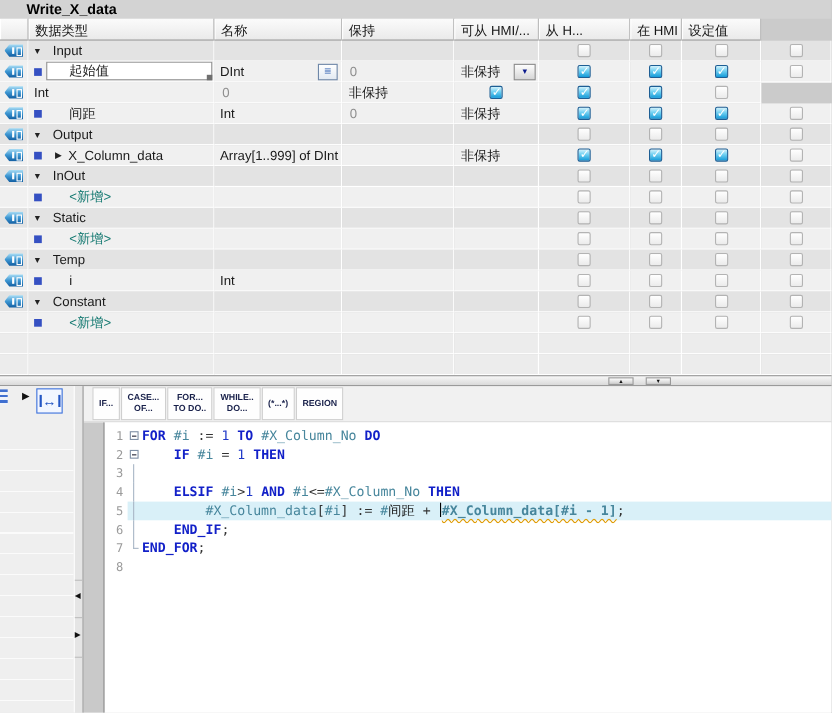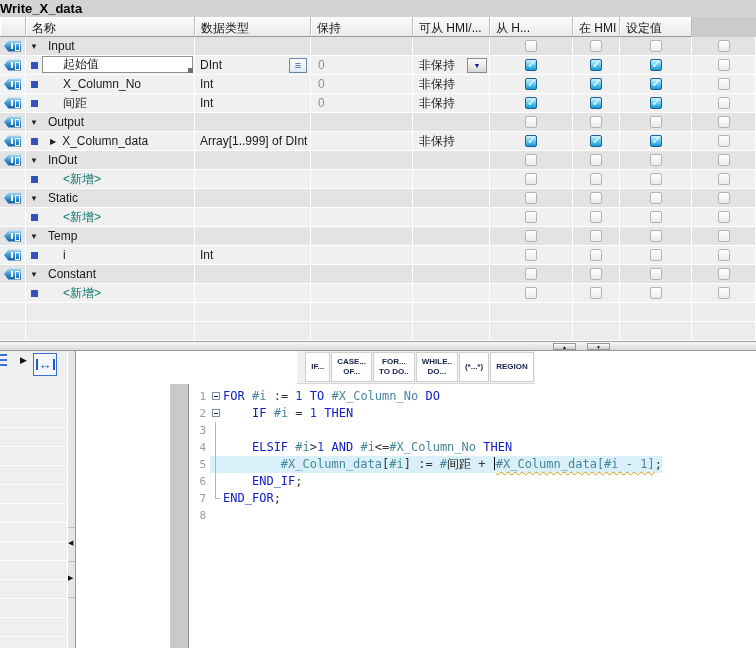--- a/index.html
+++ b/index.html
@@ -1,21 +1,21 @@
 <!DOCTYPE html>
 <html style="--keyword: #1220c8; --number: #2038c8; --variable: #47869c; --current_line: #d9f0f8; --error_underline: #e09a00; --checkbox_checked: #139ad8;"><head>
 <meta charset="utf-8">
 <style>
   * { margin:0; padding:0; box-sizing:border-box; }
   html,body { width:756px; height:648px; }
   body { font-family:"Liberation Sans","DejaVu Sans",sans-serif; background:#cfcfcf; overflow:hidden; }
   .screen { width:756px; height:648px; background:#cbcbcb; position:relative; }
 
   
-  .titlebar { height:17px; background:#d3d3d3; display:flex; align-items:center; padding-left:0;
+  .titlebar { height:17px; background:#d3d3d3; display:flex; align-items:center; padding-left:24px;
               font-size:13px; font-weight:bold; color:#000; }
 
   
   .grid9 { display:grid; grid-template-columns:26px 169px 116px 102px 77px 83px 47px 72px 64px; }
   .thead { height:20px; }
   .hcell { background:linear-gradient(180deg,#fbfbfb,#eaeaea); border-right:1px solid #bdbdbd;
            border-bottom:1px solid #979797; box-shadow:inset 1px 0 0 #fff;
            font-size:12px; color:#151515; padding:3px 0 0 6px; white-space:nowrap; overflow:hidden; }
   .tbody { }
   .trow { height:19px; }
@@ -84,21 +84,21 @@
               align-items:center; justify-content:center; }
   .splitbtn .gl { font-size:13px; font-weight:bold; color:#2456c4;
                   border-left:2px solid #2456c4; border-right:2px solid #2456c4;
                   line-height:11px; padding:0 1px; }
   .vstrip { width:9px; flex:none; background:#e5e5e5; border-left:1px solid #fff;
             border-right:1px solid #979797; position:relative; }
   .vh { position:absolute; left:0px; font-size:7px; color:#111; line-height:7px; }
   .vh.l { top:188px; } .vh.r { top:223px; }
   .vline { position:absolute; left:0; right:0; height:1px; background:#bdbdbd; }
 
-  .editorcol { flex:1; display:flex; flex-direction:column; min-width:0;align-items:center; }
+  .editorcol { flex:1; display:flex; flex-direction:column; min-width:0; }
   .sn-toolbar { height:33px; flex:none; background:#f1f1f1; border-bottom:1px solid #d8d8d8;
                 display:flex; align-items:stretch; padding:1px 0 1px 8px; }
   .snbtn { background:#fefefe; border:1px solid #cfcfcf; margin-right:1px;
            font-size:8px; font-weight:bold; color:#18204a; text-align:center;
            display:flex; flex-direction:column; align-items:center; justify-content:center;
            padding:2px 5px; line-height:1.25; white-space:nowrap; }
 
   .codewrap { flex:1; display:flex; background:#fff; min-height:0; }
   .graybar { width:19px; flex:none; background:#c9c9c9; border-right:1px solid #8f8f8f; }
   .codearea { flex:1; padding-top:4px; font-family:"DejaVu Sans Mono","Liberation Mono",monospace;
@@ -109,40 +109,40 @@
   .lbody { flex:1; display:flex; min-width:0; }
   .lbody.cur { background:var(--current_line); }
   .fold { width:13px; flex:none; position:relative; }
   .fbox { position:absolute; left:2px; top:4px; width:8px; height:8px;
           border:1px solid #7f8fa5; background:#fff; }
   .fbox::after { content:""; position:absolute; left:1px; top:3px; width:4px; border-top:1px solid #223; }
   .fline { position:absolute; left:5px; top:0; bottom:0; width:1px; background:#a8b6c6; }
   .fend { position:absolute; left:5px; top:0; height:9px; width:5px;
           border-left:1px solid #a8b6c6; border-bottom:1px solid #a8b6c6; }
   .ltext { white-space:pre; }
-  .tk-kw  { color:var(--keyword); font-weight:normal; }
+  .tk-kw  { color:var(--keyword); font-weight:bold; }
   .tk-num { color:var(--number); }
   .tk-var { color:var(--variable); }
   .tk-cjk { color:#161616; }
   .tk-pl  { color:#333; }
   .tk-varw { color:var(--variable); text-decoration:underline wavy var(--error_underline);
-             text-decoration-thickness:1px; text-underline-offset:3px; }
+             text-decoration-thickness:1px; text-underline-offset:3px;font-weight:bold; }
   .tk-caret { display:inline-block; width:1px; height:13px; background:#000;
               vertical-align:middle; margin:0 1px 2px 1px; }
 </style>
 </head>
 <body>
 
 <div class="screen">
   <div class="titlebar">Write_X_data</div>
 
   <div class="thead grid9">
       <div class="hcell"></div>
+      <div class="hcell">数据类型</div>
       <div class="hcell">名称</div>
-      <div class="hcell">数据类型</div>
       <div class="hcell">保持</div>
       <div class="hcell">可从 HMI/...</div>
       <div class="hcell">从 H...</div>
       <div class="hcell">在 HMI ...</div>
       <div class="hcell">设定值</div>
     </div>
   <div class="tbody">
       <div class="trow grid9 section">
         <div class="tcell c-icon">
           <div class="tagicon"></div>
@@ -199,26 +199,20 @@
         <div class="tcell c-chk">
           <span class="cb on"></span>
         </div>
         <div class="tcell c-chk">
           <span class="cb"></span>
         </div>
       </div>
       <div class="trow grid9 var">
         <div class="tcell c-icon">
           <div class="tagicon"></div>
-        </div>
-        <div class="tcell c-name">
-          <span class="marker sq"></span>
-          <span class="ntext var">
-            <span>X_Column_No</span>
-          </span>
         </div>
         <div class="tcell c-type">
           <span>Int</span>
         </div>
         <div class="tcell c-default">
           <span>0</span>
         </div>
         <div class="tcell c-retain">
           <span>非保持</span>
         </div>

